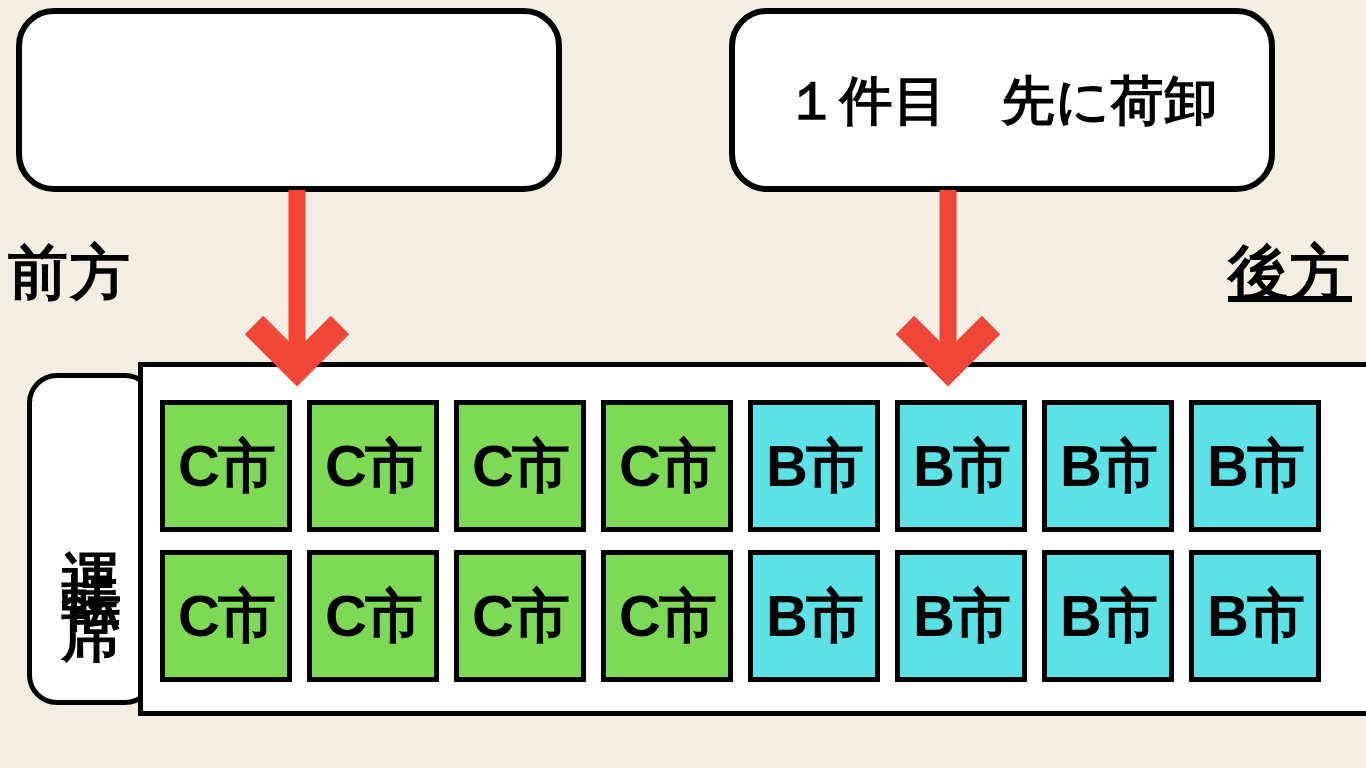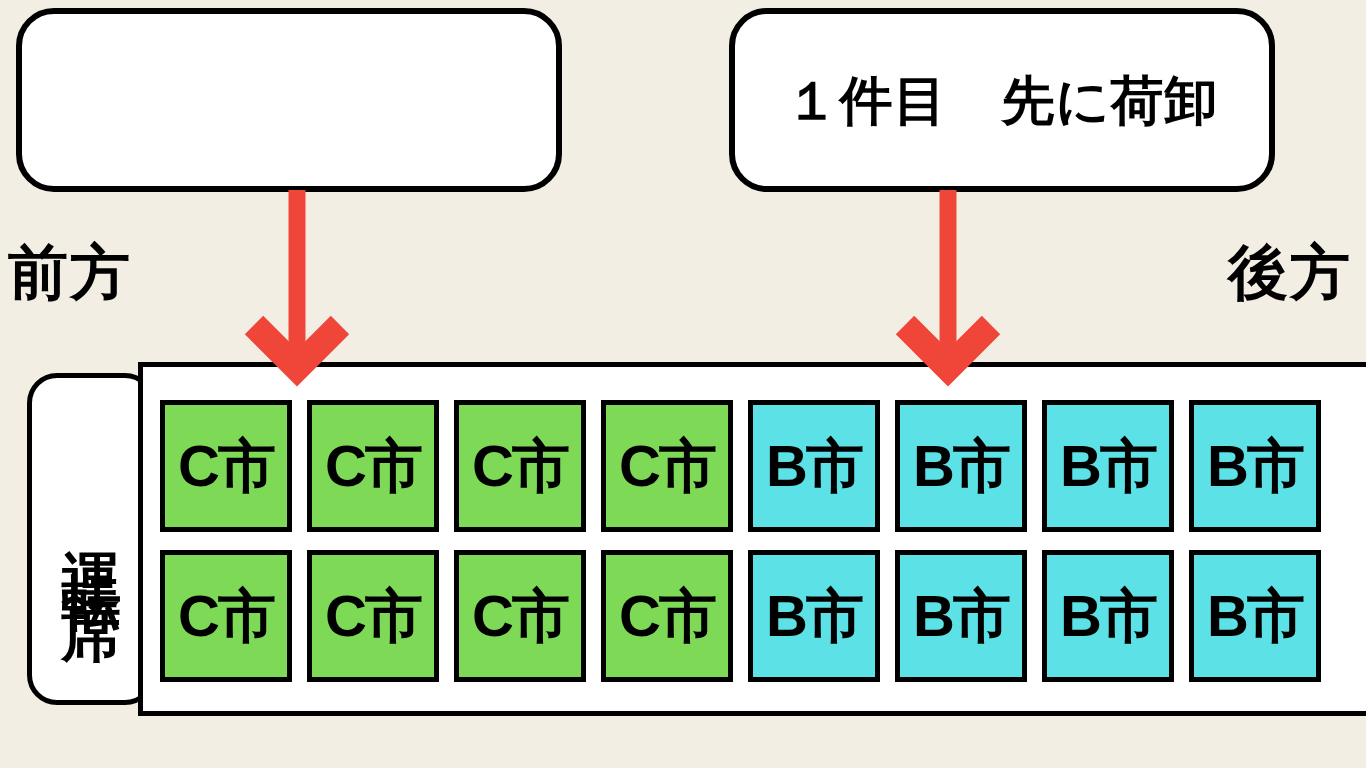--- a/index.html
+++ b/index.html
@@ -35,21 +35,21 @@
   .callout-first  { left: 690px; width: 546px; margin-left: 39px; }
 
   
   .dir-label {
     position: absolute; top: 243px;
     font-size: 60px; font-weight: 800; line-height: 1;
     letter-spacing: 2px;
     z-index: 3;
   }
   .dir-front { left: 8px; }
-  .dir-rear  { right: 14px; }
+  .dir-rear  { right: 14px; text-decoration: underline; }
 
   
   .arrow {
     position: absolute; top: 190px;
     width: 124px; height: 200px;
     z-index: 5;
   }
   .arrow-left  { left: 235px; }
   .arrow-right { left: 886px; }
   .arrow line, .arrow path { stroke: var(--c-red, #F0463A); }

